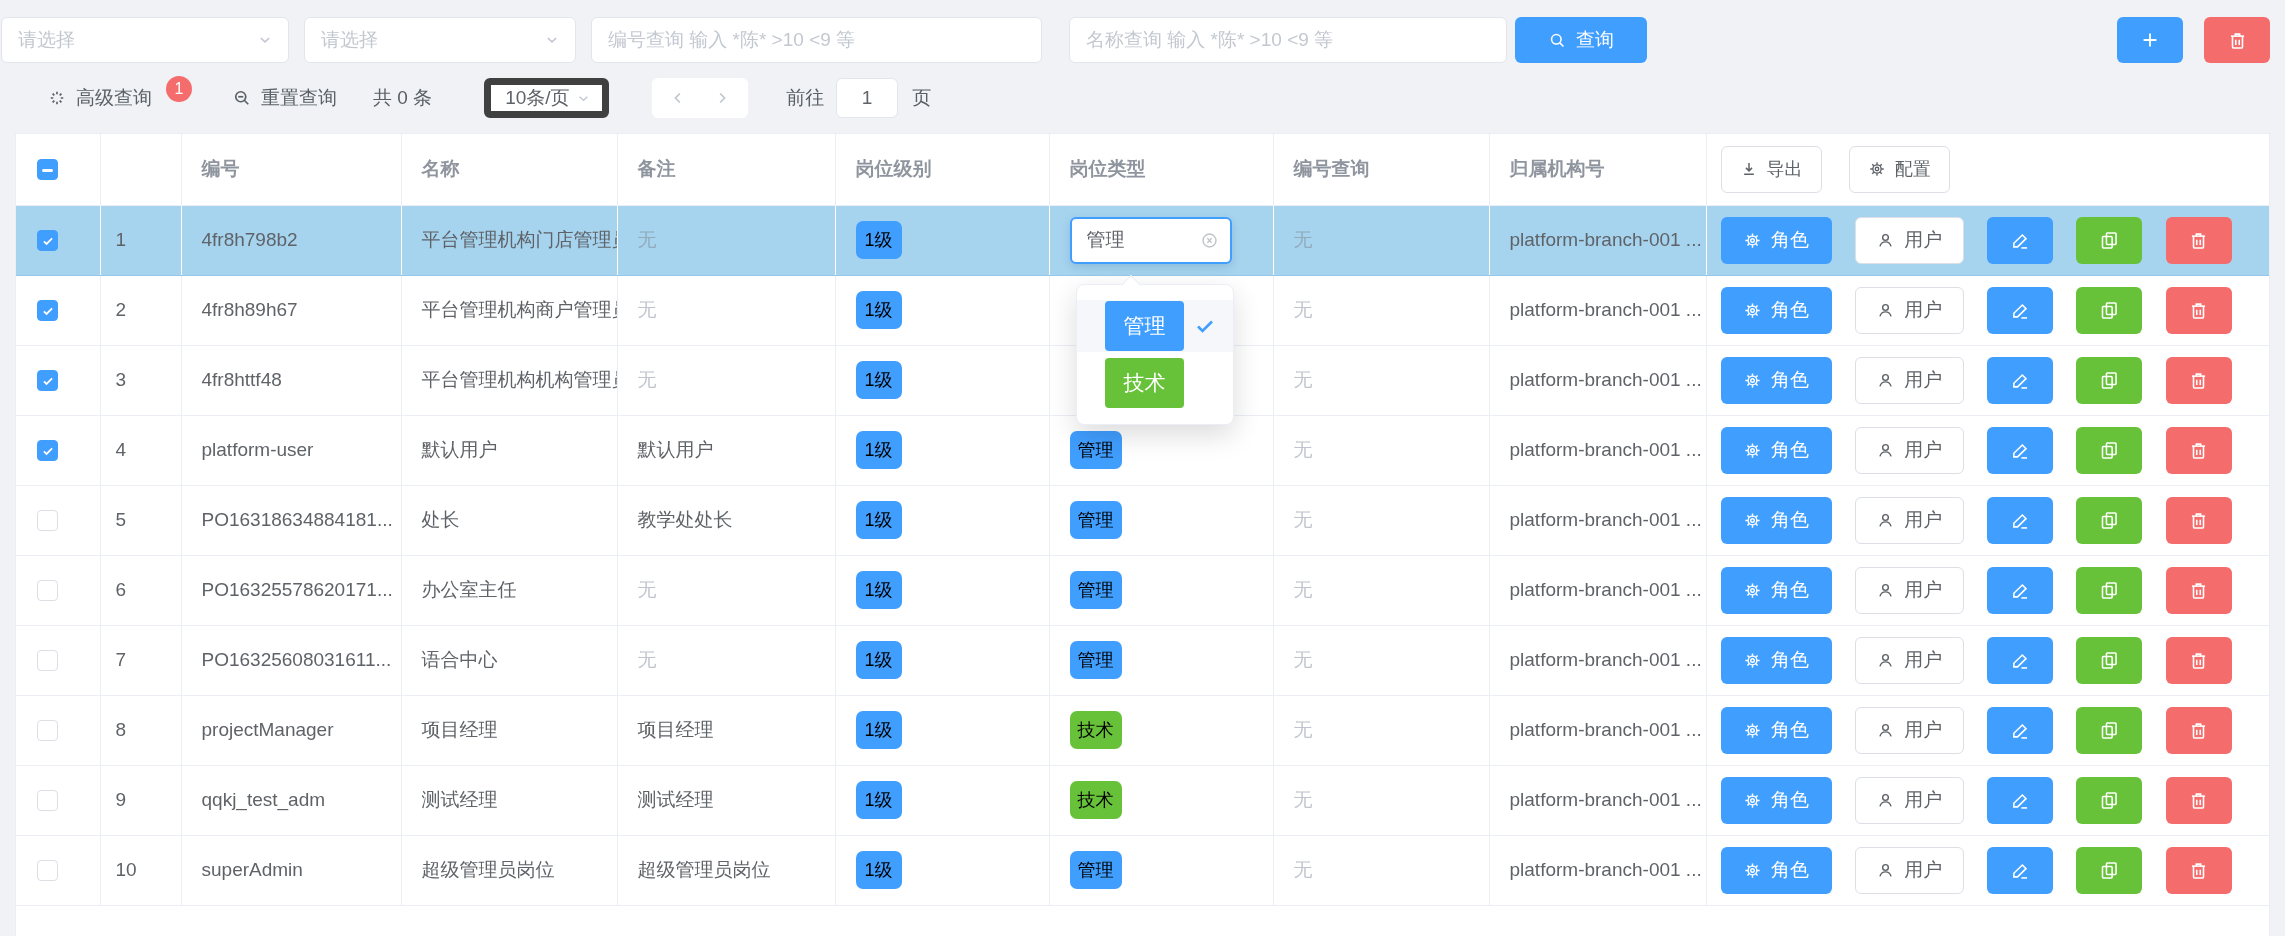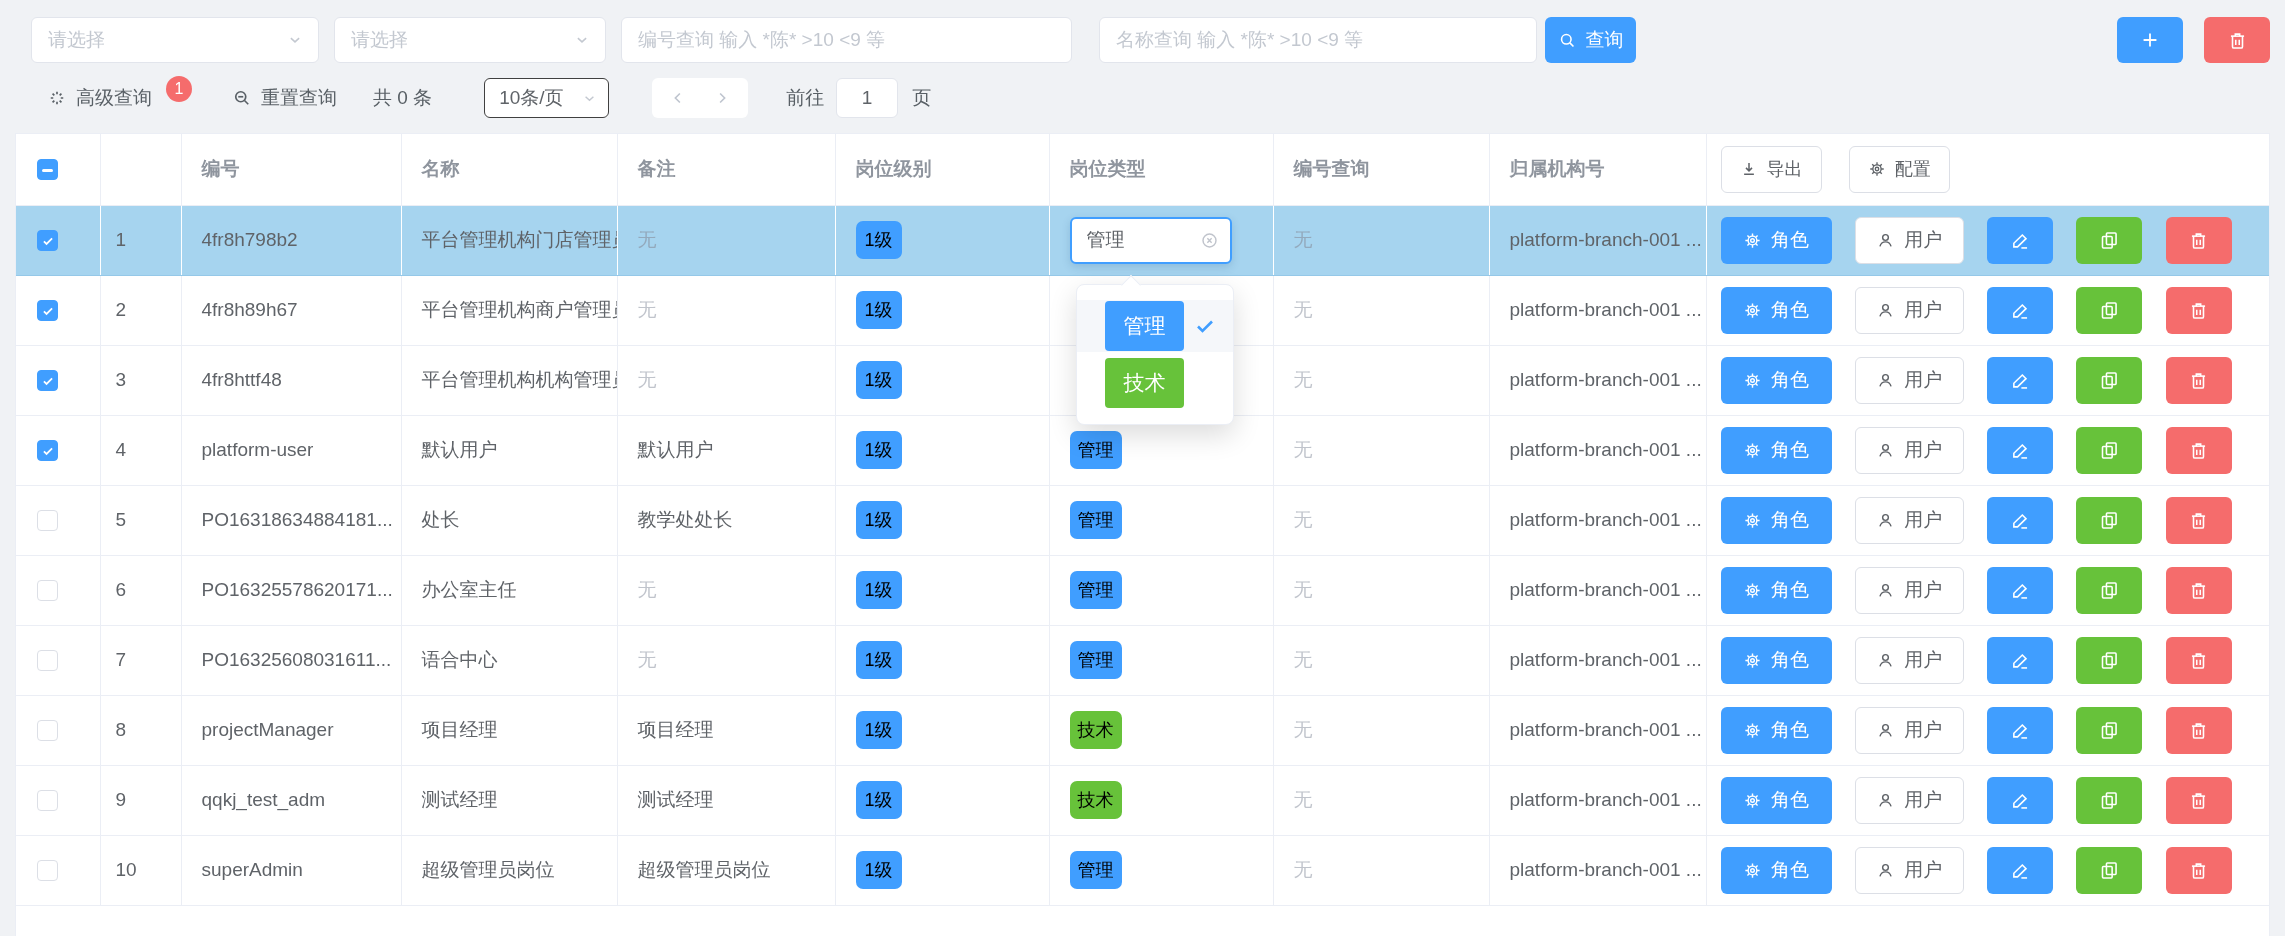--- a/index.html
+++ b/index.html
@@ -2,46 +2,46 @@
 <html><head>
 <meta charset="utf-8">
 <style>
   *{box-sizing:border-box;margin:0;padding:0}
   html,body{width:2285px;height:936px}
   body{background:#f0f2f5;font-family:"Liberation Sans","DejaVu Sans",sans-serif;color:#5f6368;-webkit-font-smoothing:antialiased}
   .page{position:relative;width:2285px;height:936px;overflow:hidden}
   svg{display:block;flex:none}
 
   
-  .tb1{position:absolute;left:31px;top:17px;right:15px;height:46px;display:flex;align-items:center}
+  .tb1{position:absolute;left:1px;top:17px;right:15px;height:46px;display:flex;align-items:center}
   .field{height:46px;background:#fff;border:1px solid #e2e5ec;border-radius:6px;font-size:19px}
   .sel{display:flex;align-items:center;justify-content:space-between;padding:0 14px 0 16px;color:#c3c8d0}
   .sel .chev{color:#c3c8d0}
   .sel1{width:288px}
   .sel2{width:272px;margin-left:15px}
   .inp{padding:0 16px;color:#5f6368;outline:none}
   .inp::placeholder{color:#c3c8d0}
   .inp1{width:451px;margin-left:15px}
   .inp2{width:438px;margin-left:27px}
   .btn{border:none;border-radius:6px;display:inline-flex;align-items:center;justify-content:center;cursor:pointer;font-family:inherit}
   .btn-primary{background:#409eff;color:#fff}
   .btn-success{background:#67c23a;color:#fff}
   .btn-danger{background:#f56c6c;color:#fff}
-  .btn-search{width:91px;height:46px;margin-left:8px;gap:9px;font-size:19px}
+  .btn-search{width:132px;height:46px;margin-left:8px;gap:9px;font-size:19px}
   .btn-add{width:66px;height:46px;margin-left:auto}
   .btn-deltop{width:66px;height:46px;margin-left:21px}
 
   
   .tb2{position:absolute;left:29px;top:77px;right:15px;height:42px;display:flex;align-items:center;font-size:19px;color:#596066}
   .tool-link{display:inline-flex;align-items:center;gap:9px;cursor:pointer;color:#596066}
   .adv{margin-left:18px}
   .badge{display:inline-block;min-width:26px;height:26px;border-radius:13px;background:#f56c6c;color:#fff;font-size:16px;line-height:26px;text-align:center;margin-left:5px;transform:translateY(-9px);padding:0 4px}
   .reset{margin-left:40px}
   .total{margin-left:36px}
-  .size-sel{margin-left:52px;width:125px;height:40px;background:#fff;border:1px solid #404040;border-radius:6px;display:flex;align-items:center;justify-content:space-between;padding:0 10px 0 14px;color:#5f6368;cursor:pointer}
+  .size-sel{margin-left:52px;width:125px;height:40px;background:#fff;border:7px solid #404040;border-radius:6px;display:flex;align-items:center;justify-content:space-between;padding:0 10px 0 14px;color:#5f6368;cursor:pointer}
   .size-sel .chev{color:#c3c8d0}
   .pager{margin-left:43px;width:96px;height:40px;background:#fff;border-radius:6px;display:flex;align-items:center;justify-content:center}
   .pg-btn{width:44px;height:40px;display:flex;align-items:center;justify-content:center;color:#bfc5cf;cursor:pointer}
   .goto-label{margin-left:38px}
   .goto-suffix{margin-left:14px}
   .goto-input{margin-left:12px;width:62px;height:40px;border:1px solid #e2e5ec;border-radius:6px;text-align:center;font-size:19px;color:#5f6368;outline:none;background:#fff;font-family:inherit}
 
   
   .table-wrap{position:absolute;left:15px;top:133px;width:2255px;bottom:0;background:#fff;border:1px solid #ebeef5;border-bottom:none}
   table{width:100%;border-collapse:collapse;table-layout:fixed;font-size:19px}

